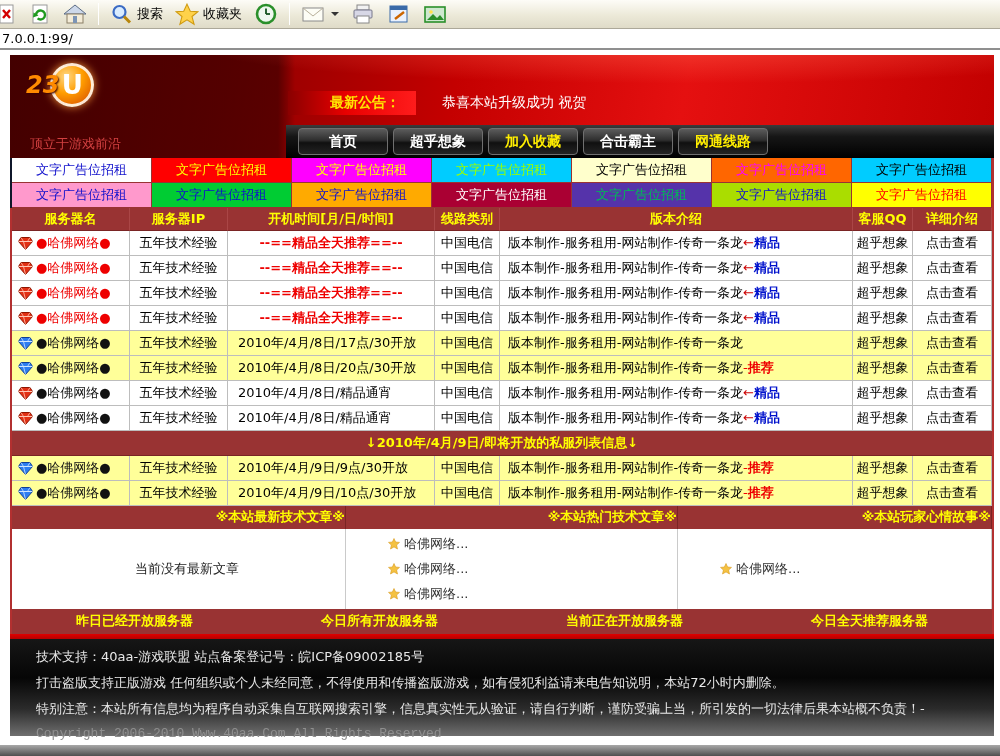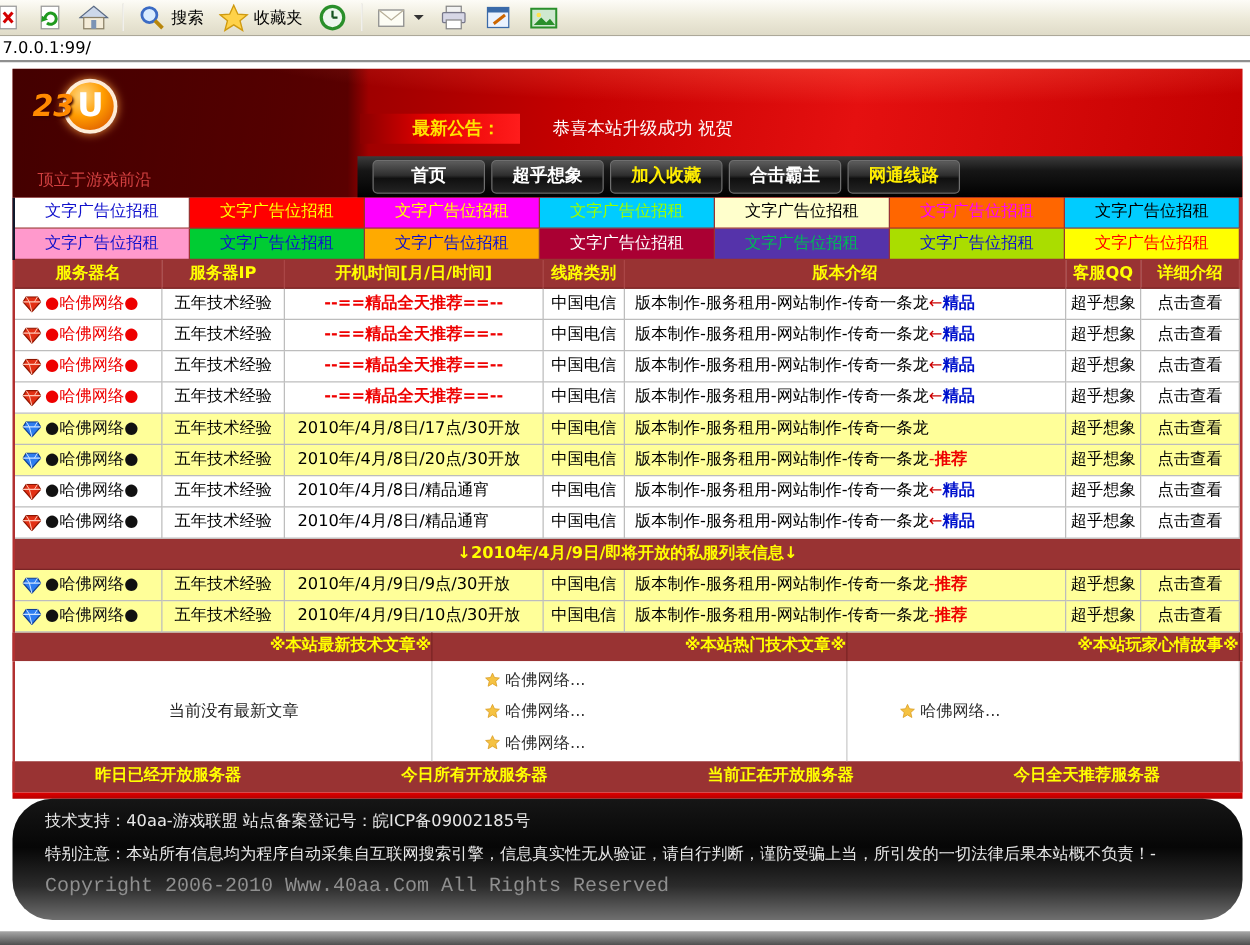--- a/index.html
+++ b/index.html
@@ -137,24 +137,24 @@
   .bottom-nav { display:flex; background:#993333; height:25px;
     border-left:2px solid #b23030; border-right:2px solid #b23030; }
   .bn-item { flex:1; text-align:center; line-height:24px; color:#ffff00; font-weight:bold; font-size:13px; cursor:pointer; }
   .red-line { height:5px; background:linear-gradient(180deg,#e00000,#b50000); }
 
   
   .site-footer {
     height: 97px;
     background: linear-gradient(180deg,#161616,#060606 40%,#2b2b2b 72%,#6f6f6f 100%);
     padding: 9px 26px 0 26px;
-    color:#e8e8e8; font-size:13px;border-radius:32px;
+    color:#e8e8e8; font-size:13px;
   }
   .footer-line { margin-bottom: 8px; white-space:nowrap; overflow:hidden; }
-  .footer-copy { font-family:"Liberation Mono","DejaVu Sans Mono",monospace; font-size:16px; color:#8f8f8f; }
+  .footer-copy { font-family:"Liberation Mono","DejaVu Sans Mono",monospace; font-size:13px; color:#8f8f8f; }
   .bottom-strip { position:absolute; left:0; right:0; bottom:0; height:11px;
     background: linear-gradient(180deg,#a8a8a8,#4f4f4f); }
 
   svg { display:block; }
 </style>
 </head>
 <body>
 
 <div class="toolbar">
   <div class="tb-btn stop">
@@ -505,19 +505,20 @@
       <div class="bn-item">昨日已经开放服务器</div>
       <div class="bn-item">今日所有开放服务器</div>
       <div class="bn-item">当前正在开放服务器</div>
       <div class="bn-item">今日全天推荐服务器</div>
     </div>
   <div class="red-line"></div>
 
   <div class="site-footer">
     <div>
         <div class="footer-line">技术支持：40aa-游戏联盟 站点备案登记号：皖ICP备09002185号</div>
+        <div class="footer-line">打击盗版支持正版游戏 任何组织或个人未经同意，不得使用和传播盗版游戏，如有侵犯利益请来电告知说明，本站72小时内删除。</div>
         <div class="footer-line">特别注意：本站所有信息均为程序自动采集自互联网搜索引擎，信息真实性无从验证，请自行判断，谨防受骗上当，所引发的一切法律后果本站概不负责！-</div>
       </div>
     <div class="footer-line footer-copy">Copyright 2006-2010 Www.40aa.Com All Rights Reserved</div>
   </div>
 </div>
 
 <div class="bottom-strip"></div>
 
 </body></html>

